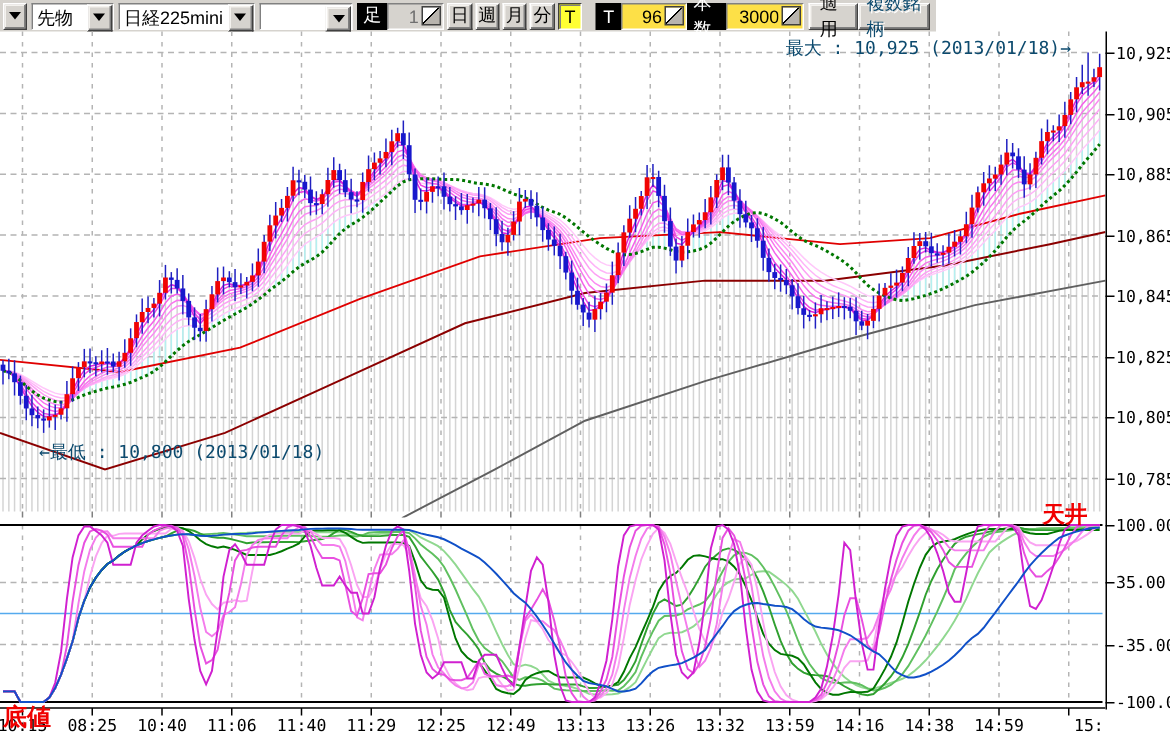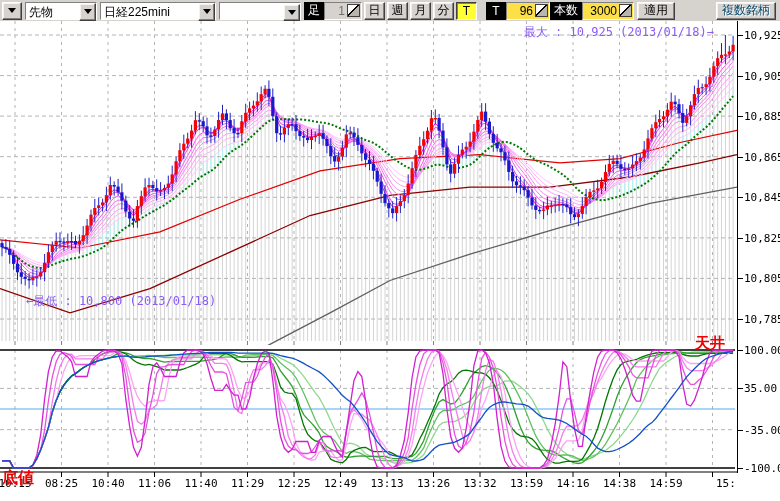--- a/index.html
+++ b/index.html
@@ -1,19 +1,19 @@
 <!DOCTYPE html>
 <html><head>
 <meta charset="utf-8">
 <style>
   html,body{margin:0;padding:0;background:#fff;}
   .win{position:relative;width:780px;height:501px;background:#fff;overflow:hidden;
        font-family:"Liberation Sans",sans-serif;}
   
-  .toolbar{position:absolute;left:0;top:0;width:780px;height:21px;background:#d6d3ce;
+  .toolbar{position:absolute;left:0;top:0;width:624px;height:21px;background:#d6d3ce;
            display:flex;align-items:center;padding:1px 2px;box-sizing:border-box;font-size:12px;}
   .tb-gap{width:3px;flex:0 0 auto;}
   .raised{background:#d6d3ce;border:1px solid;border-color:#ffffff #404040 #404040 #ffffff;
           box-shadow:inset -1px -1px 0 #808080, inset 1px 1px 0 #f4f2ee;
           height:18px;box-sizing:border-box;display:flex;align-items:center;justify-content:center;
           font-size:12px;color:#000;cursor:pointer;}
   .pressed{border-color:#404040 #ffffff #ffffff #404040;box-shadow:inset 1px 1px 0 #808080;}
   .combo{display:flex;height:18px;box-sizing:border-box;border:1px solid;
          border-color:#808080 #ffffff #ffffff #808080;background:#fff;align-items:stretch;}
   .combo .val{padding:1px 3px 0 3px;font-size:12px;white-space:nowrap;overflow:hidden;}
@@ -33,21 +33,21 @@
              background:linear-gradient(135deg,#ffffff 44%,#000 44%,#000 52%,#b8b4ae 52%);}
   .btn-sq{width:21px;margin-left:2px;}
   .yellow{background:#ffff33;}
   .disabled-btn{color:#0c4a6e;text-shadow:1px 1px 0 #ffffff;cursor:default;}
   
   .axis-line{position:absolute;left:737px;top:21px;width:1px;height:452px;background:#000;}
   .lbl{position:absolute;font-family:"DejaVu Sans Mono",monospace;font-size:11px;color:#000;
        white-space:nowrap;}
   .xlbl{position:absolute;font-family:"DejaVu Sans Mono",monospace;font-size:11px;color:#000;
         width:46px;text-align:center;white-space:nowrap;}
-  .ann{position:absolute;font-family:"DejaVu Sans Mono",monospace;font-size:12px;color:#8b5cf6;
+  .ann{position:absolute;font-family:"DejaVu Sans Mono",monospace;font-size:12px;color:#0c4a6e;
        white-space:nowrap;}
   .red-ann{position:absolute;color:#f00000;font-weight:bold;white-space:nowrap;
            font-family:"DejaVu Sans",sans-serif;}
   svg{position:absolute;left:0;}
 </style>
 </head>
 <body>
 
 <div class="win">
 

